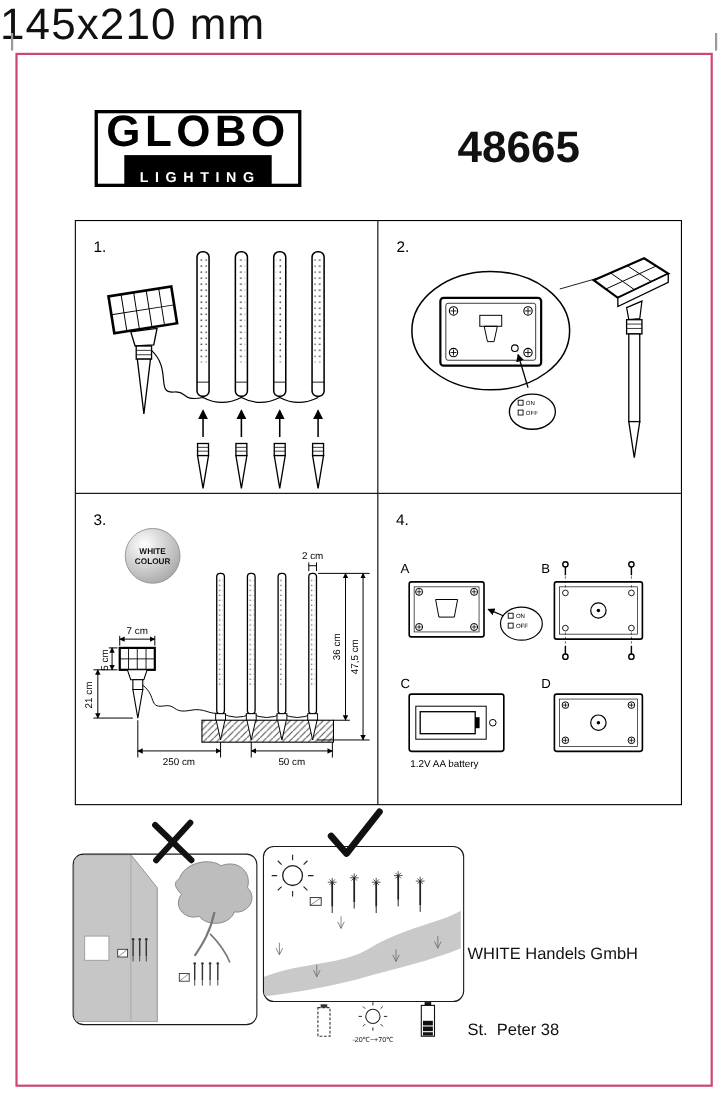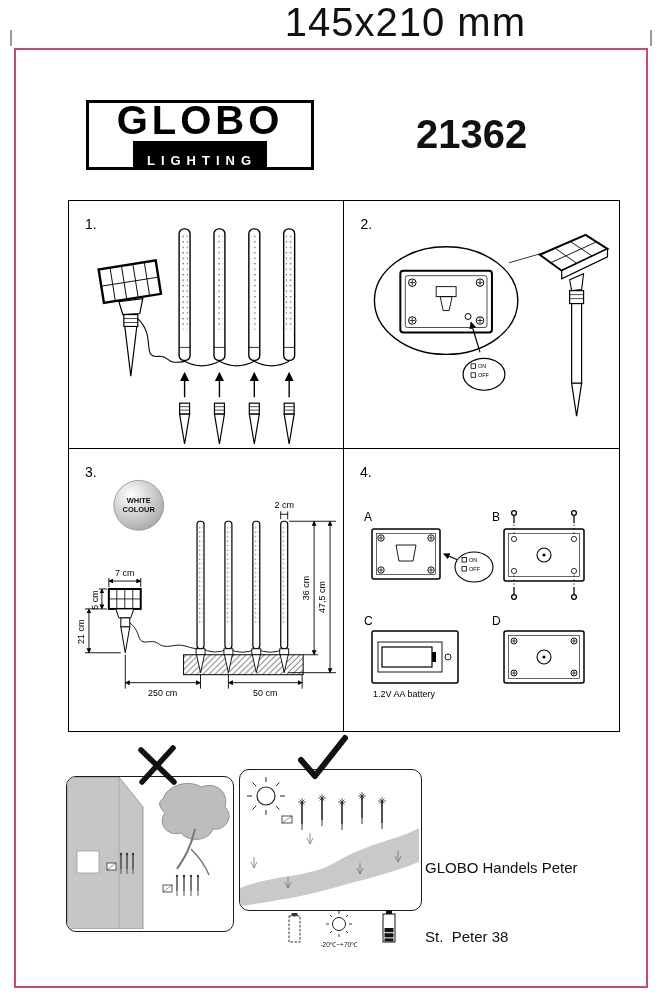--- a/index.html
+++ b/index.html
@@ -1,24 +1,24 @@
 <!DOCTYPE html>
 <html style="--frame: #cc4777; --gray: #c6c6c6;"><head>
 <meta charset="utf-8">
 <style>
   html,body{margin:0;padding:0;background:#fff;}
   .page{position:relative;width:662px;height:1000px;background:#fff;overflow:hidden;
         font-family:"Liberation Sans",sans-serif;color:#111;}
-  .doc-title{position:absolute;top:0;left:0;width:526px;text-align:right;
+  .doc-title{position:absolute;top:0;left:0;width:526px;text-align:left;
              font-size:40px;font-weight:500;letter-spacing:1px;}
   .crop{position:absolute;width:2px;height:16px;background:#9a9a9a;top:30px;}
   .crop.l{left:10px}.crop.r{left:650px}
   .frame{position:absolute;left:14px;top:48px;width:630px;height:936px;
          border:2.5px solid var(--frame,#cc4777);}
-  .logo-box{position:absolute;left:86px;top:100px;width:228px;height:70px;
+  .logo-box{position:absolute;left:86px;top:100px;width:188px;height:70px;
             border:3px solid #000;box-sizing:border-box;display:flex;flex-direction:column;
             align-items:center;justify-content:center;background:#fff;}
   .logo-globo{font-size:40px;font-weight:800;letter-spacing:4px;line-height:1;color:#000;}
   .logo-lighting{margin-top:1px;background:#000;color:#fff;font-size:13px;font-weight:700;
                  letter-spacing:6px;padding:12px 10px 2px 14px;line-height:1.2;}
   .model{position:absolute;left:416px;top:112px;font-size:40px;font-weight:700;}
   .grid{position:absolute;left:68px;top:200px;width:550px;height:530px;
         border:1.6px solid #000;box-sizing:content-box;display:grid;
         grid-template-columns:275px 275px;grid-template-rows:248px 282px;}
   .cell{position:relative;}
@@ -48,21 +48,21 @@
   <div class="doc-title">145x210 mm</div>
   <div class="crop l"></div>
   <div class="crop r"></div>
 
   <div class="frame"></div>
 
   <div class="logo-box">
     <div class="logo-globo">GLOBO</div>
     <div class="logo-lighting">LIGHTING</div>
   </div>
-  <div class="model">21362</div>
+  <div class="model">48665</div>
 
   <div class="grid">
 
     <div class="cell br bb">
       <svg viewBox="0 0 275 248">
         <defs>
           <pattern id="p1dots" width="4.5" height="5.5" patternUnits="userSpaceOnUse">
             <circle cx="2" cy="2.5" r="0.75" fill="#3a3a3a"></circle>
           </pattern>
           <marker id="p1arr" viewBox="0 0 10 10" refX="8.5" refY="5" markerWidth="6.5" markerHeight="6.5" orient="auto">
@@ -512,18 +512,18 @@
         <rect x="103" y="1" width="6" height="3" fill="#111"></rect>
         <rect x="100" y="4" width="12" height="28" fill="none" stroke="#111" stroke-width="1"></rect>
         <rect x="101.5" y="18" width="9" height="4.2" fill="#111"></rect>
         <rect x="101.5" y="23.2" width="9" height="4.2" fill="#111"></rect>
         <rect x="101.5" y="28.4" width="9" height="3" fill="#111"></rect>
       </g>
     </svg>
   </div>
 
   <div class="footer-text">
-    <div>GLOBO Handels Peter</div>
+    <div>WHITE Handels GmbH</div>
     <div>St.  Peter 38</div>
     
   </div>
 
 </div>
 
 </body></html>

